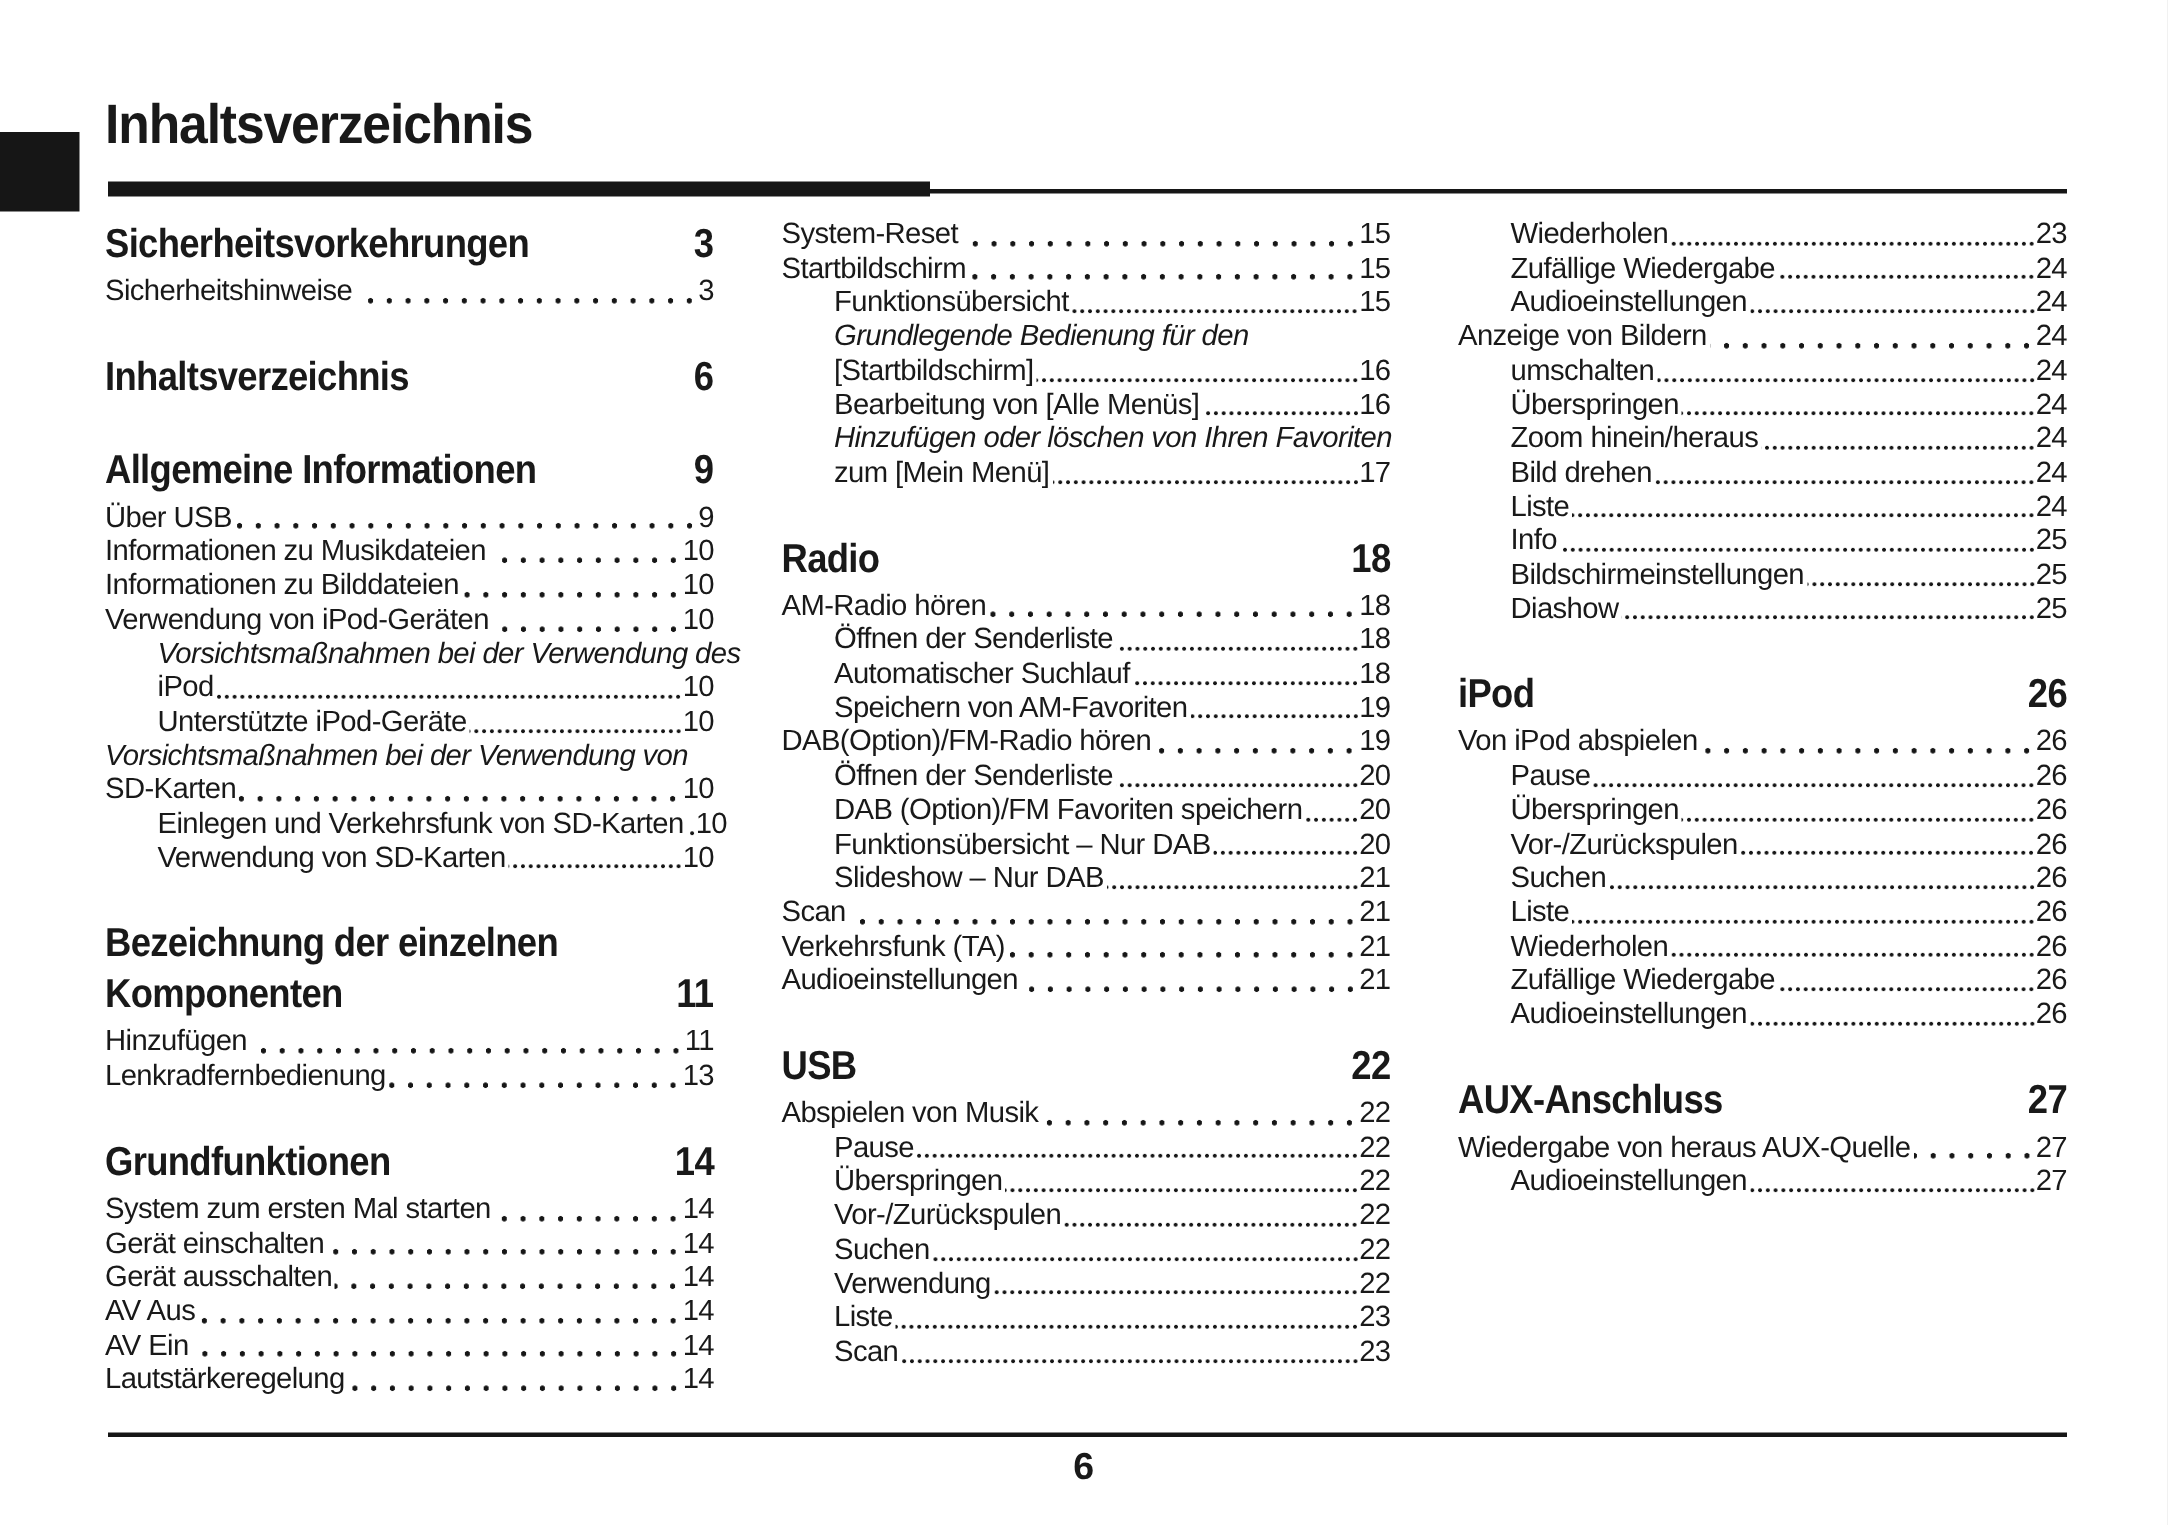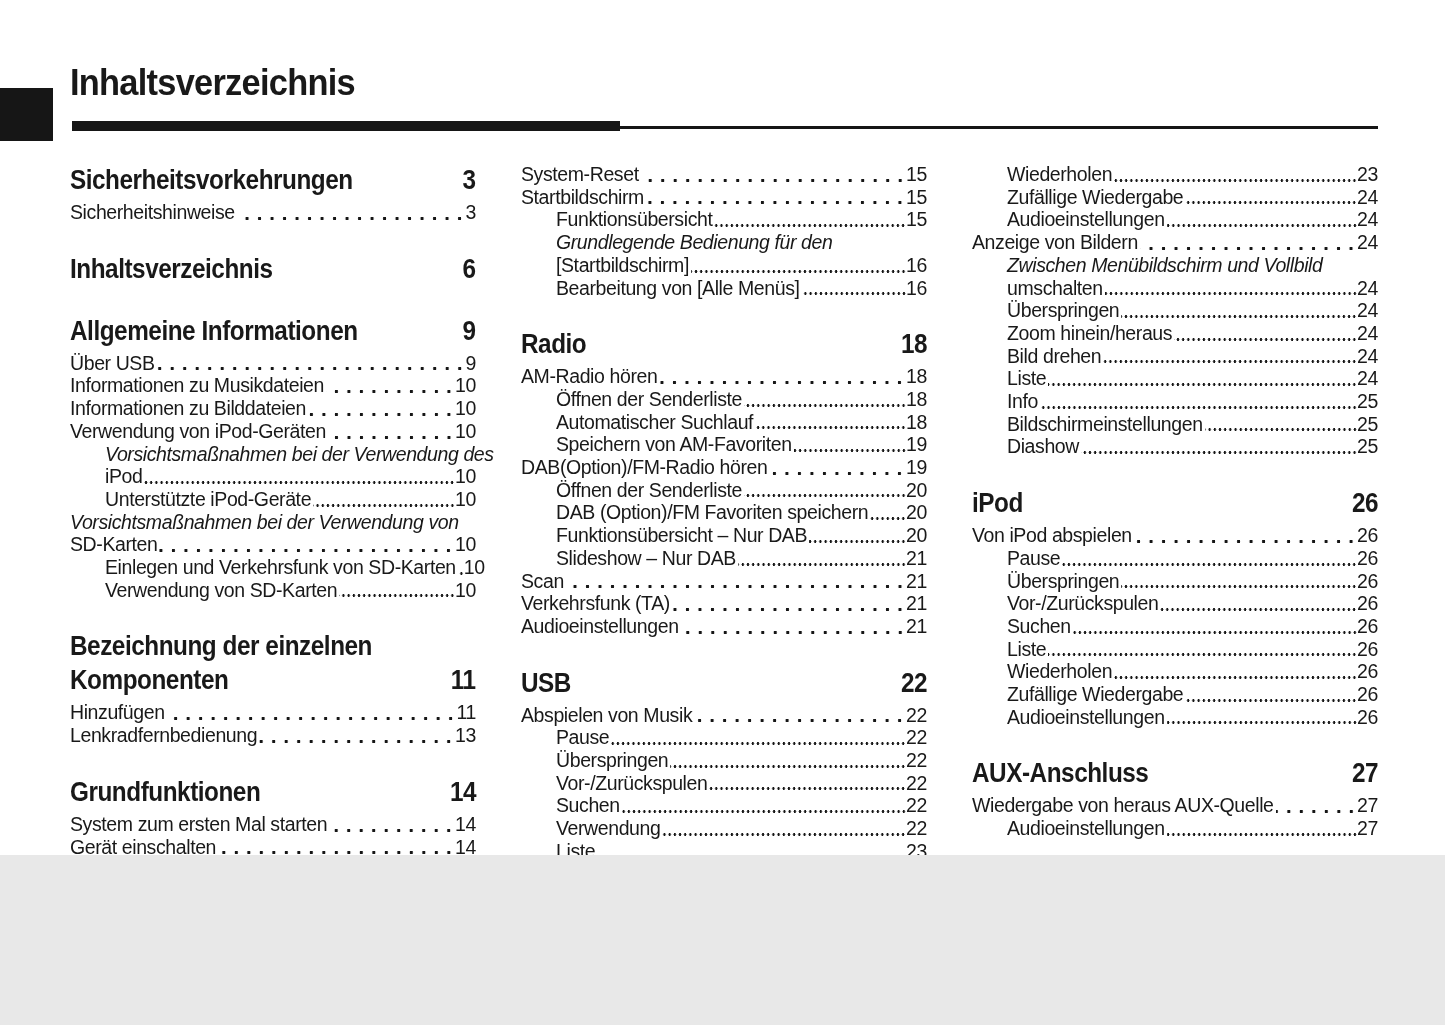--- a/index.html
+++ b/index.html
@@ -1,18 +1,18 @@
 <!DOCTYPE html>
 <html><head>
 <meta charset="utf-8">
 <style>
   html,body { margin:0; padding:0; background:#e8e8e8; }
   .page {
     position:relative;
-    width:1445px; height:855px;
+    width:1445px; height:1025px;
     background:#ffffff;
     font-family:"Liberation Sans", sans-serif;
     color:#191919;
     overflow:hidden;
   }
   
   .corner-square {
     position:absolute; left:0; top:88px;
     width:53px; height:53px; background:#161616;
   }
@@ -20,21 +20,21 @@
     position:absolute; left:70px; top:62px;
     font-size:37px; font-weight:bold; letter-spacing:-0.8px;
     transform:scaleX(0.93); transform-origin:0 50%;
     white-space:nowrap;
   }
   .title-rule { position:absolute; left:72px; right:67px; top:121px; height:11px; }
   .title-rule .thick { position:absolute; left:0; top:0; width:548px; height:10px; background:#161616; }
   .title-rule .thin  { position:absolute; left:548px; right:0; top:5px; height:3px; background:#161616; }
   
   .toc {
-    position:absolute; left:70px; right:67px; top:163px;
+    position:absolute; left:70px; right:67px; top:145px;
     display:flex; gap:45px;
   }
   .toc-col { width:406px; flex:0 0 406px; }
   .toc-heading {
     font-size:27px; font-weight:bold; line-height:34px;
     margin:28px 0 4px 0; letter-spacing:-0.5px;
   }
   .toc-col .toc-heading:first-child { margin-top:0; }
   .h-row { display:flex; align-items:baseline; }
   .h-text {
@@ -275,20 +275,28 @@
             <span class="e-page">16</span>
           </div>
         </div>
         <div class="toc-entry lvl2">
           <div class="entry-row">
             <span class="e-text">Bearbeitung von [Alle Menüs]</span>
             <span class="leader dense"></span>
             <span class="e-page">16</span>
           </div>
         </div>
+        <div class="toc-entry lvl2">
+          <div class="wrap-line">Hinzufügen oder löschen von Ihren Favoriten</div>
+          <div class="entry-row">
+            <span class="e-text">zum [Mein Menü]</span>
+            <span class="leader dense"></span>
+            <span class="e-page">17</span>
+          </div>
+        </div>
         <div class="toc-heading">
           <div class="h-row">
             <span class="h-text">Radio</span>
             <span class="h-page">18</span>
           </div>
         </div>
         <div class="toc-entry lvl1">
           <div class="entry-row">
             <span class="e-text">AM-Radio hören</span>
             <span class="leader sparse"></span>
@@ -458,21 +466,20 @@
           </div>
         </div>
         <div class="toc-entry lvl1">
           <div class="entry-row">
             <span class="e-text">Anzeige von Bildern</span>
             <span class="leader sparse"></span>
             <span class="e-page">24</span>
           </div>
         </div>
         <div class="toc-entry lvl2">
-          <div class="wrap-line">Zwischen Menübildschirm und Vollbild</div>
           <div class="entry-row">
             <span class="e-text">umschalten</span>
             <span class="leader dense"></span>
             <span class="e-page">24</span>
           </div>
         </div>
         <div class="toc-entry lvl2">
           <div class="entry-row">
             <span class="e-text">Überspringen</span>
             <span class="leader dense"></span>

